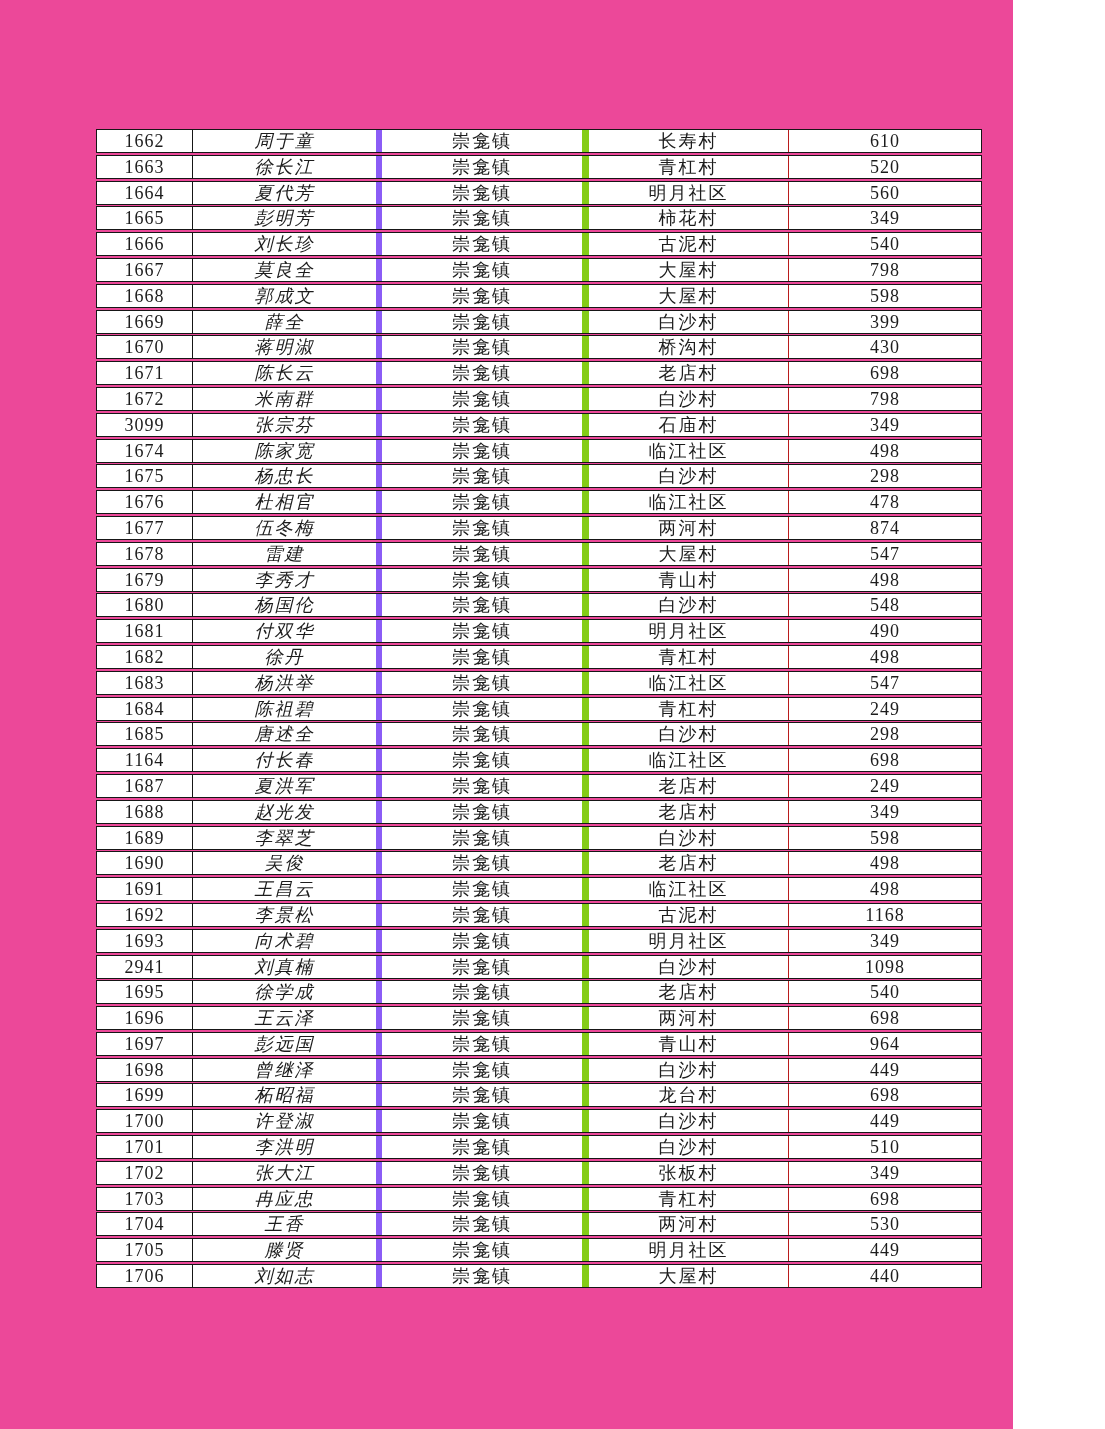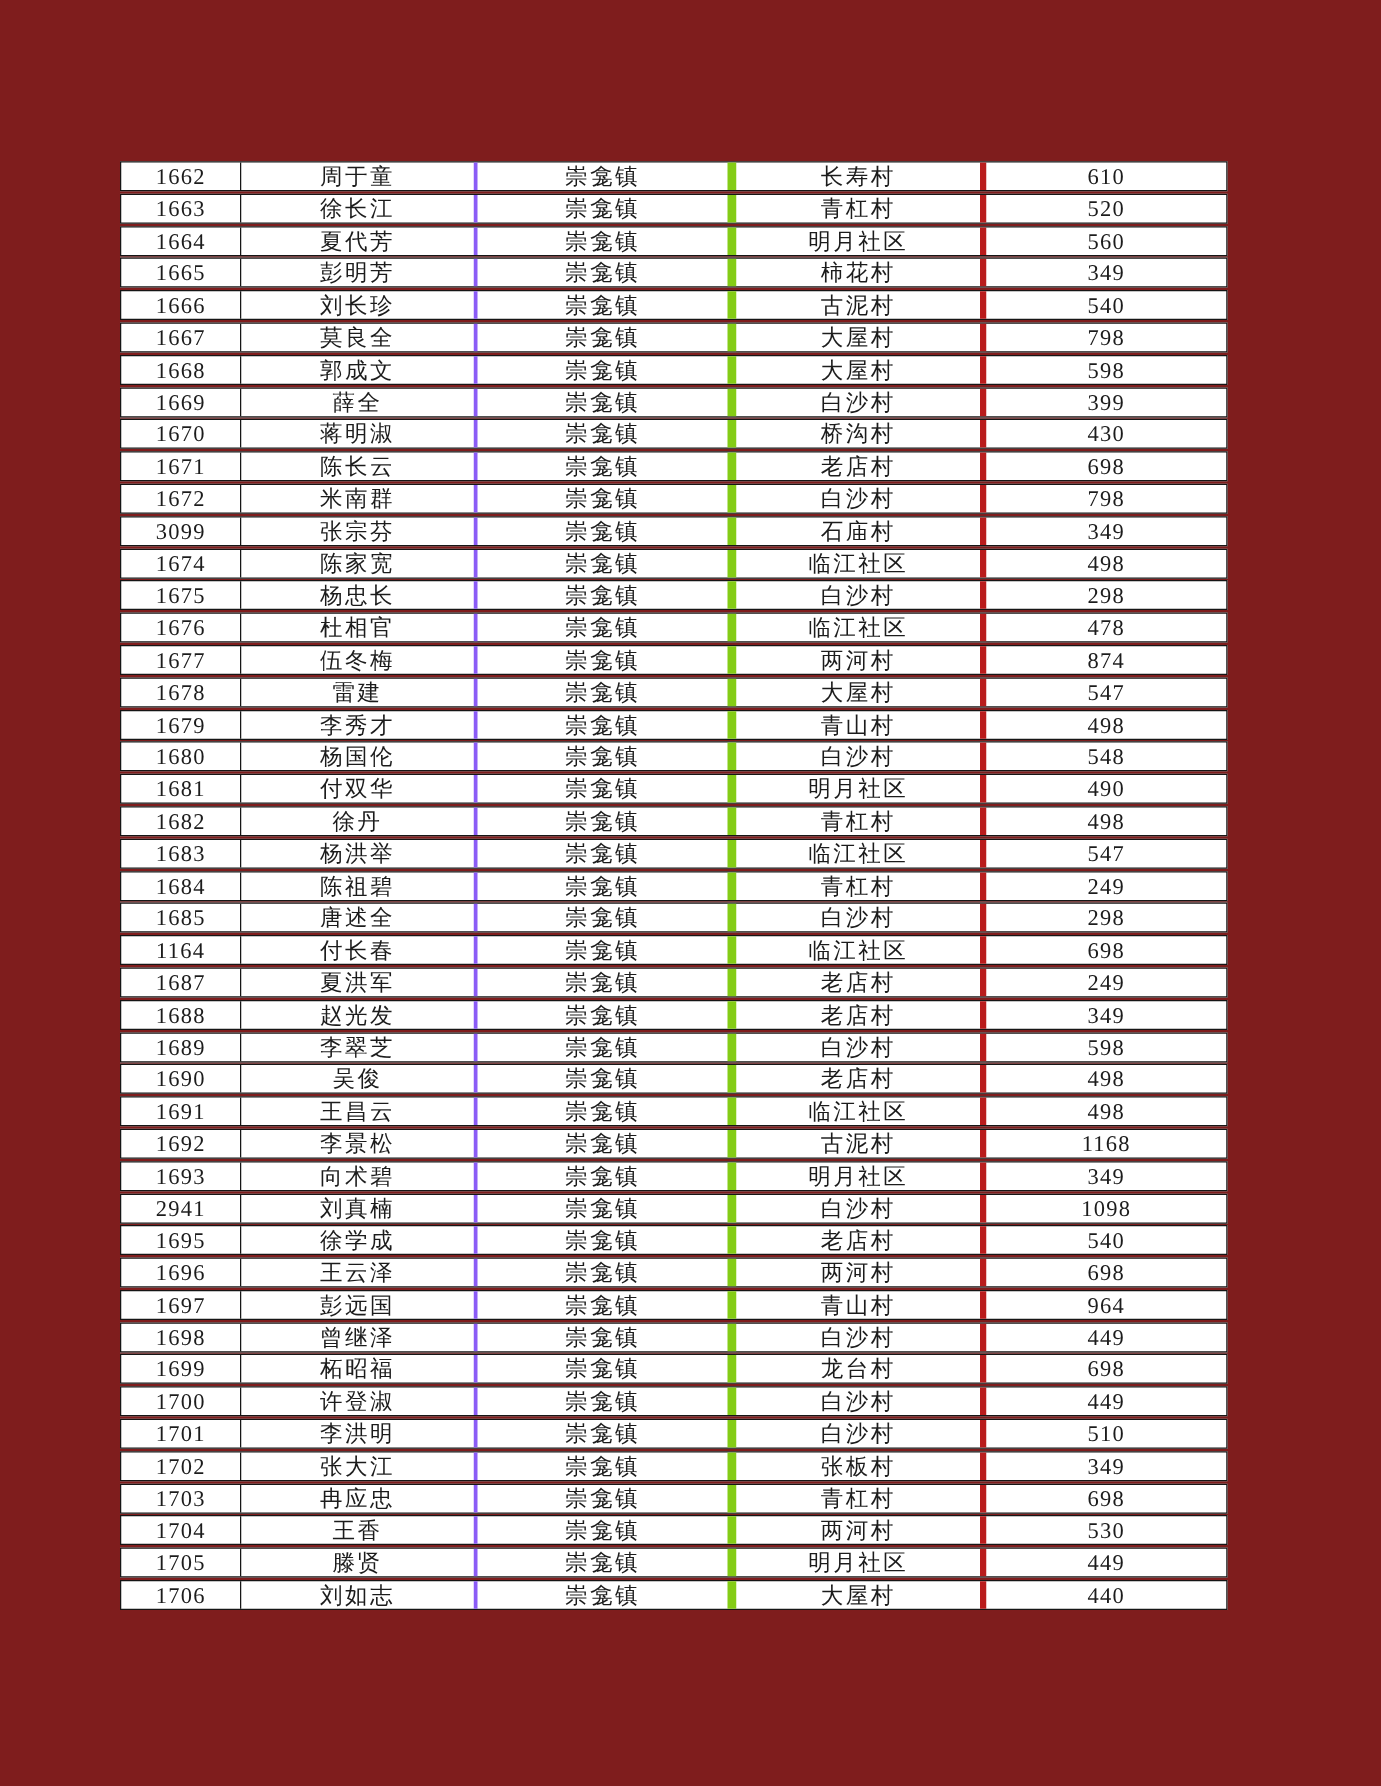--- a/index.html
+++ b/index.html
@@ -9,23 +9,23 @@
   }
   body {
     width: 1105px;
     height: 1429px;
     position: relative;
     font-family: "Liberation Serif", "DejaVu Serif", serif;
   }
   .page {
     position: absolute;
     left: 0; top: 0;
-    width: 1105px;
+    width: 1013px;
     height: 1429px;
-    background: #7f1d1d;
+    background: #ec4899;
   }
   .table-wrap {
     position: absolute;
     left: 96px;
     top: 129px;
     width: 886px;
   }
   .row {
     display: flex;
     box-sizing: border-box;
@@ -41,23 +41,23 @@
     display: flex;
     align-items: center;
     justify-content: center;
     font-size: 18px;
     line-height: 22px;
     color: #1c1c1c;
     overflow: hidden;
     white-space: nowrap;
   }
   .c-id      { width: 96px;  border-right: 1px solid #161616; letter-spacing: 1px; }
-  .c-name    { width: 189px; border-right: 3px solid #8b5cf6; letter-spacing: 2px; }
+  .c-name    { width: 189px; border-right: 6px solid #8b5cf6; letter-spacing: 2px; font-style: italic; }
   .c-town    { width: 207px; border-right: 7px solid #84cc16; letter-spacing: 2px; }
-  .c-village { width: 200px; border-right: 5px solid #b91c1c; letter-spacing: 2px; }
+  .c-village { width: 200px; border-right: 1px solid #b91c1c; letter-spacing: 2px; }
   .c-value   { flex: 1; letter-spacing: 1px; }
 </style>
 </head>
 <body>
 
 <div class="page">
   <div class="table-wrap">
   <div class="row">
     <div class="cell c-id">1662</div>
     <div class="cell c-name">周于童</div>

